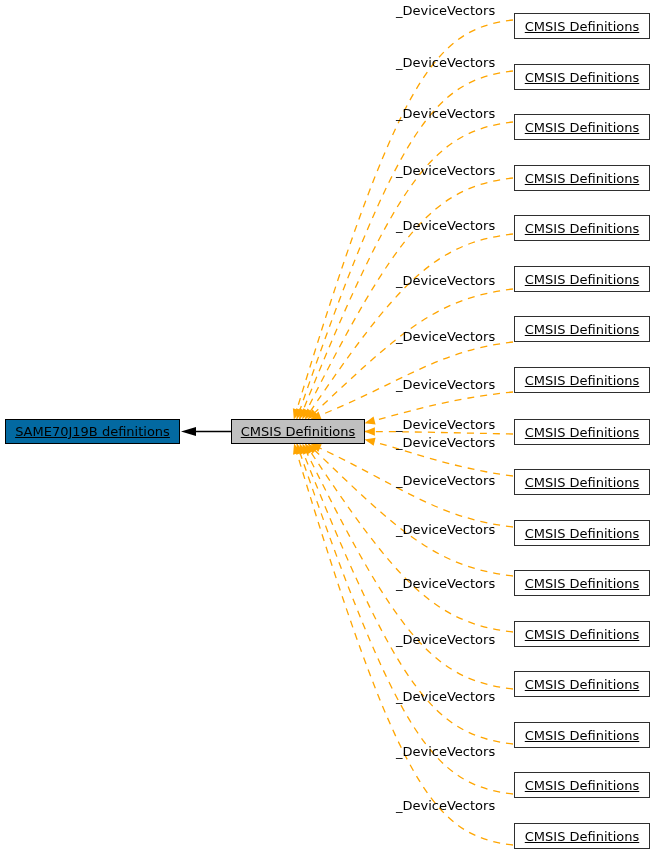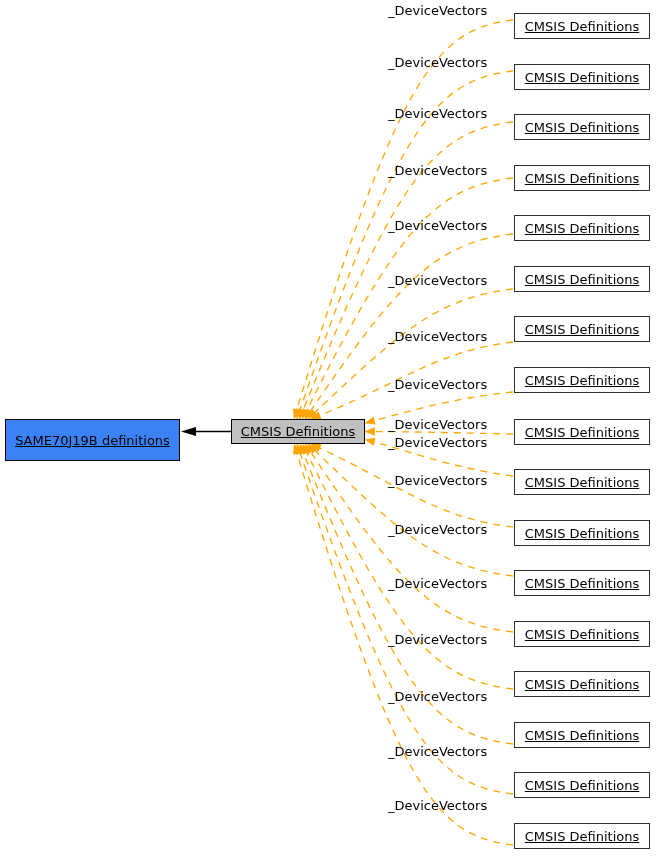--- a/index.html
+++ b/index.html
@@ -12,21 +12,21 @@
     display:flex;align-items:center;justify-content:center;
     font-size:13px;line-height:1;white-space:nowrap;
     background:#fff;border:1.5px solid #2f2f2f;color:#000;
     cursor:pointer;
     text-decoration:underline;
   }
   .node.center{border-width:1.6px;}
   .edge-label{
     position:absolute;
     font-size:13px;line-height:16px;height:16px;
-    color:#000;white-space:nowrap;
+    color:#000;white-space:nowrap;margin-left:8px;
   }
 </style>
 </head>
 <body>
 
 <div id="canvas" style="background: rgb(255, 255, 255);">
   <svg id="edges" xmlns="http://www.w3.org/2000/svg">
       <defs>
         <marker id="ah" viewBox="0 0 10 10" refX="9.5" refY="5" markerWidth="10" markerHeight="8" orient="auto">
           <path d="M10,5 L0,1 L0,9 z" fill="#ffa500"></path>
@@ -46,21 +46,21 @@
       <path d="M513,576 C435,567 398,530.72 308.2,444" fill="none" stroke="#ffa500" stroke-width="1.3" stroke-dasharray="7,6" marker-end="url(#ah)"></path>
       <path d="M513,632 C435,623 398,584.48 305.4,444" fill="none" stroke="#ffa500" stroke-width="1.3" stroke-dasharray="7,6" marker-end="url(#ah)"></path>
       <path d="M513,689 C435,680 398,639.2 302.6,444" fill="none" stroke="#ffa500" stroke-width="1.3" stroke-dasharray="7,6" marker-end="url(#ah)"></path>
       <path d="M513,744 C435,735 398,692 299.8,444" fill="none" stroke="#ffa500" stroke-width="1.3" stroke-dasharray="7,6" marker-end="url(#ah)"></path>
       <path d="M513,794 C435,785 398,740 297,444" fill="none" stroke="#ffa500" stroke-width="1.3" stroke-dasharray="7,6" marker-end="url(#ah)"></path>
       <path d="M513,845 C435,836 398,788.96 294.2,444" fill="none" stroke="#ffa500" stroke-width="1.3" stroke-dasharray="7,6" marker-end="url(#ah)"></path>
       <line x1="231" y1="431.5" x2="196" y2="431.5" stroke="#000000" stroke-width="1.4"></line>
       <polygon points="181,431.5 196,427 196,436" fill="#000000"></polygon>
     </svg>
 
-  <div class="node" id="left-node" style="left: 5px; top: 419px; width: 175px; height: 42px; background: #3b82f6; border-color: rgb(0, 0, 0); color: rgb(0, 0, 0);">SAME70J19B definitions</div>
+  <div class="node" id="left-node" style="left: 5px; top: 419px; width: 175px; height: 25px; background: #0369a1; border-color: rgb(0, 0, 0); color: rgb(0, 0, 0);">SAME70J19B definitions</div>
 
   <div class="node center" id="center-node" style="left: 231px; top: 419px; width: 134px; height: 25px; background: rgb(192, 192, 192); border-color: rgb(0, 0, 0); color: rgb(0, 0, 0);">CMSIS Definitions</div>
 
   <div id="rows-container">
       <div class="edge-label" style="left: 388px; top: 3px;">_DeviceVectors</div>
       <div class="node" style="left: 514px; top: 13px; width: 136px; height: 26px; background: rgb(255, 255, 255); border-color: rgb(47, 47, 47); color: rgb(0, 0, 0);">CMSIS Definitions</div>
       <div class="edge-label" style="left: 388px; top: 55px;">_DeviceVectors</div>
       <div class="node" style="left: 514px; top: 64px; width: 136px; height: 26px; background: rgb(255, 255, 255); border-color: rgb(47, 47, 47); color: rgb(0, 0, 0);">CMSIS Definitions</div>
       <div class="edge-label" style="left: 388px; top: 106px;">_DeviceVectors</div>
       <div class="node" style="left: 514px; top: 114px; width: 136px; height: 26px; background: rgb(255, 255, 255); border-color: rgb(47, 47, 47); color: rgb(0, 0, 0);">CMSIS Definitions</div>

